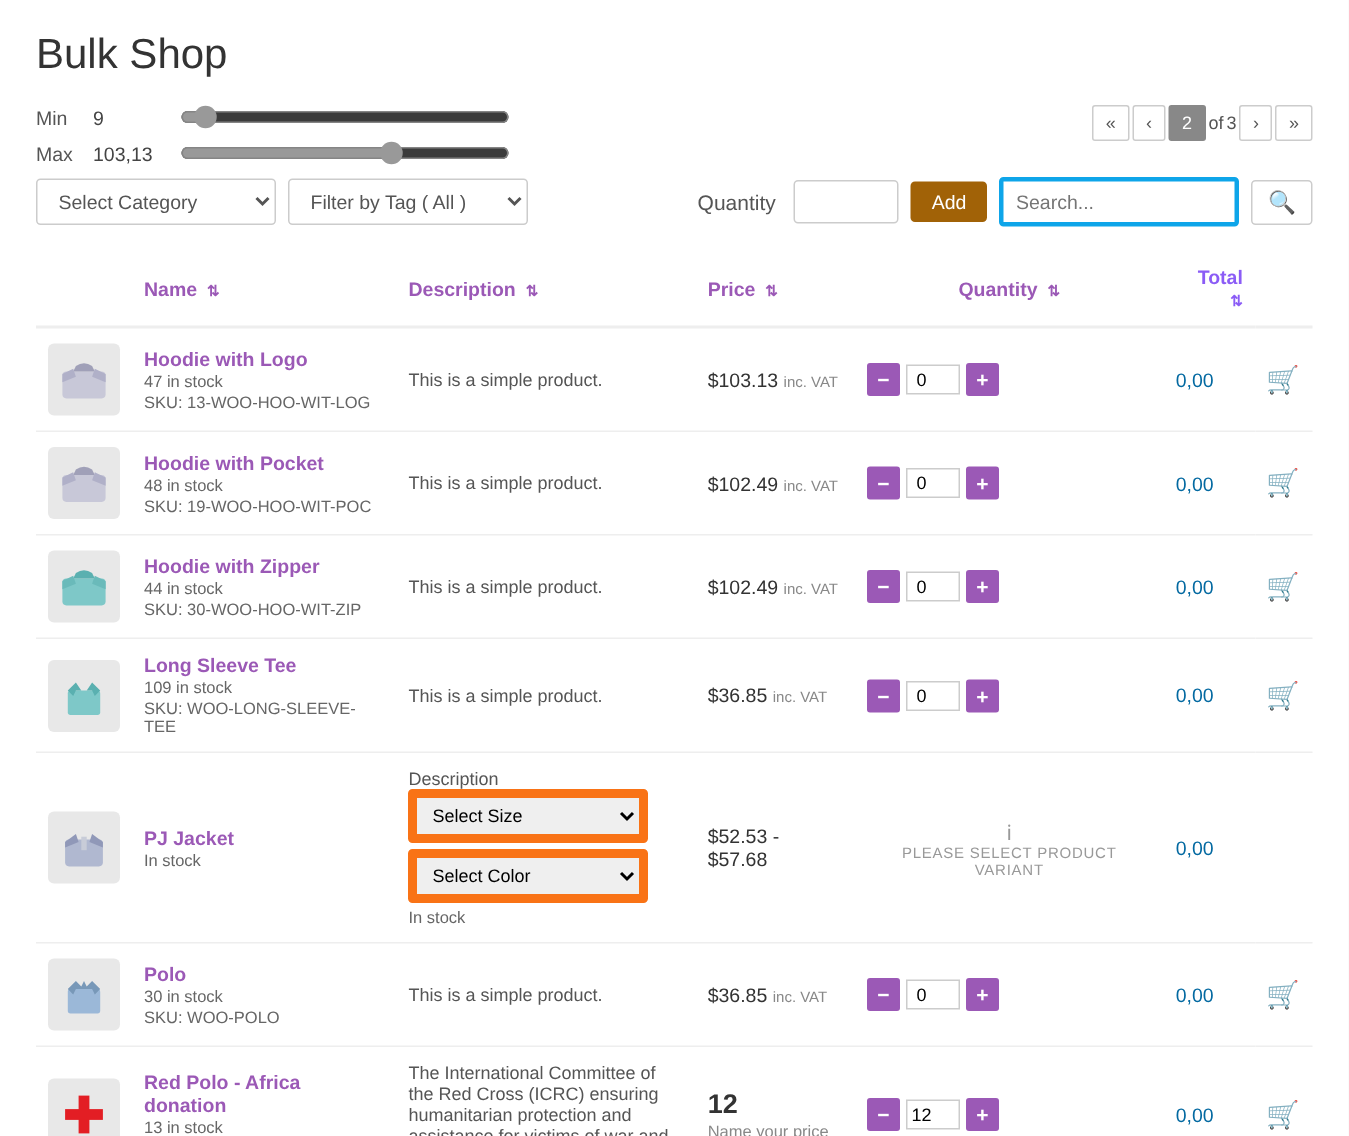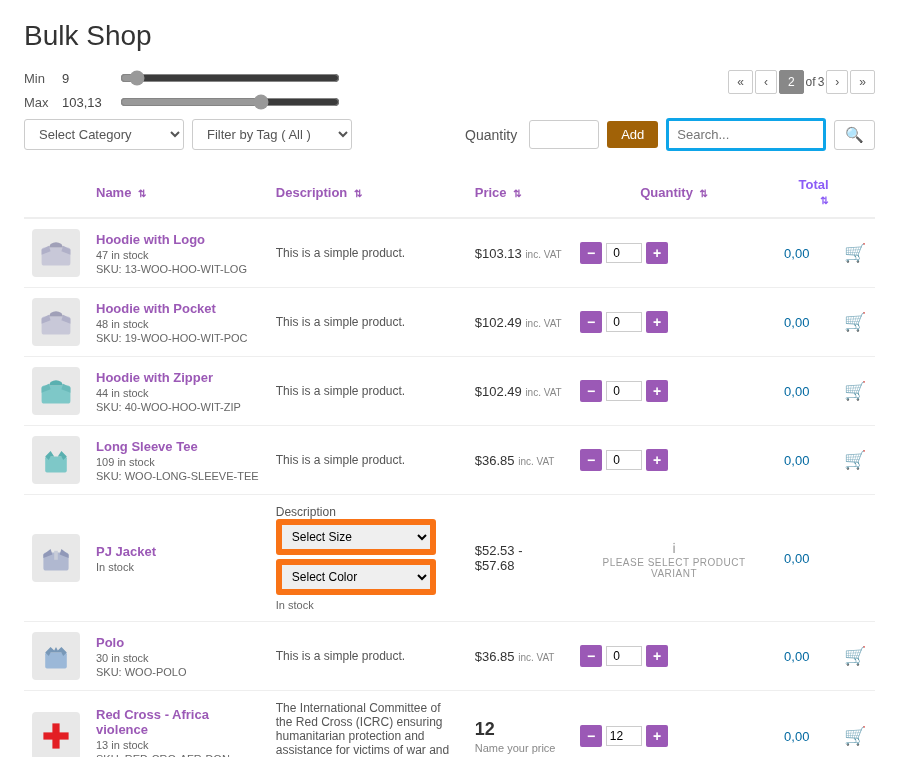--- a/index.html
+++ b/index.html
@@ -169,21 +169,21 @@
               <svg viewBox="0 0 40 40" fill="none">
                 <rect x="4" y="14" width="32" height="20" rx="3" fill="#7ec8c8"></rect>
                 <path d="M14 10 Q20 6 26 10 L28 14 H12 Z" fill="#5ab0b0"></path>
                 <path d="M4 16 L12 12 L14 18 L4 22 Z" fill="#6ababa"></path>
                 <path d="M36 16 L28 12 L26 18 L36 22 Z" fill="#6ababa"></path>
               </svg>
             </div>
           </td>
           <td><a href="#" class="product-name">Hoodie with Zipper</a>
     <div class="product-meta">44 in stock</div>
-    <div class="product-meta">SKU: 40-WOO-HOO-WIT-ZIP</div></td>
+    <div class="product-meta">SKU: 30-WOO-HOO-WIT-ZIP</div></td>
           <td style="font-size: 12px; color: rgb(85, 85, 85); max-width: 200px;">This is a simple product.</td>
           <td>
             <div class="price">$102.49 <span class="inc-vat">inc. VAT</span></div>
           </td>
           <td style="text-align: center;">
             <div class="qty-controls">
       <button class="qty-minus">−</button>
       <input type="number" class="qty-val" value="0" style="">
       <button class="qty-plus">+</button>
     </div>
@@ -275,21 +275,21 @@
         <tr>
           <td>
             <div class="product-img">
               <svg viewBox="0 0 40 40">
                 <rect x="2" y="2" width="36" height="36" rx="3" fill="#e8e8e8"></rect>
                 <rect x="16" y="6" width="8" height="28" fill="#e31e24"></rect>
                 <rect x="6" y="16" width="28" height="8" fill="#e31e24"></rect>
               </svg>
             </div>
           </td>
-          <td><a href="#" class="product-name">Red Cross - Africa violence</a>
+          <td><a href="#" class="product-name">Red Polo - Africa donation</a>
     <div class="product-meta">13 in stock</div>
     <div class="product-meta">SKU: RED-CRO-AFR-DON</div></td>
           <td style="font-size: 12px; color: rgb(85, 85, 85); max-width: 200px;">The International Committee of the Red Cross (ICRC) ensuring humanitarian protection and assistance for victims of war and other situations of violence.</td>
           <td>
             <div class="price" style="font-size:18px;font-weight:bold;">12</div>
       <div class="name-price">Name your price</div>
           </td>
           <td style="text-align: center;">
             <div class="qty-controls">
       <button class="qty-minus">−</button>

